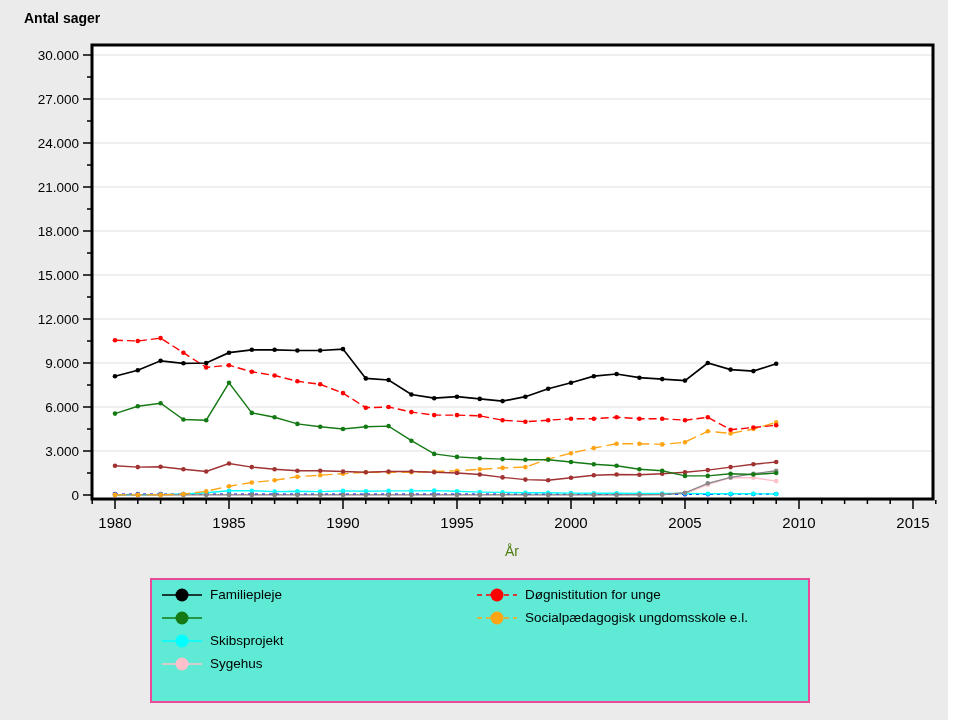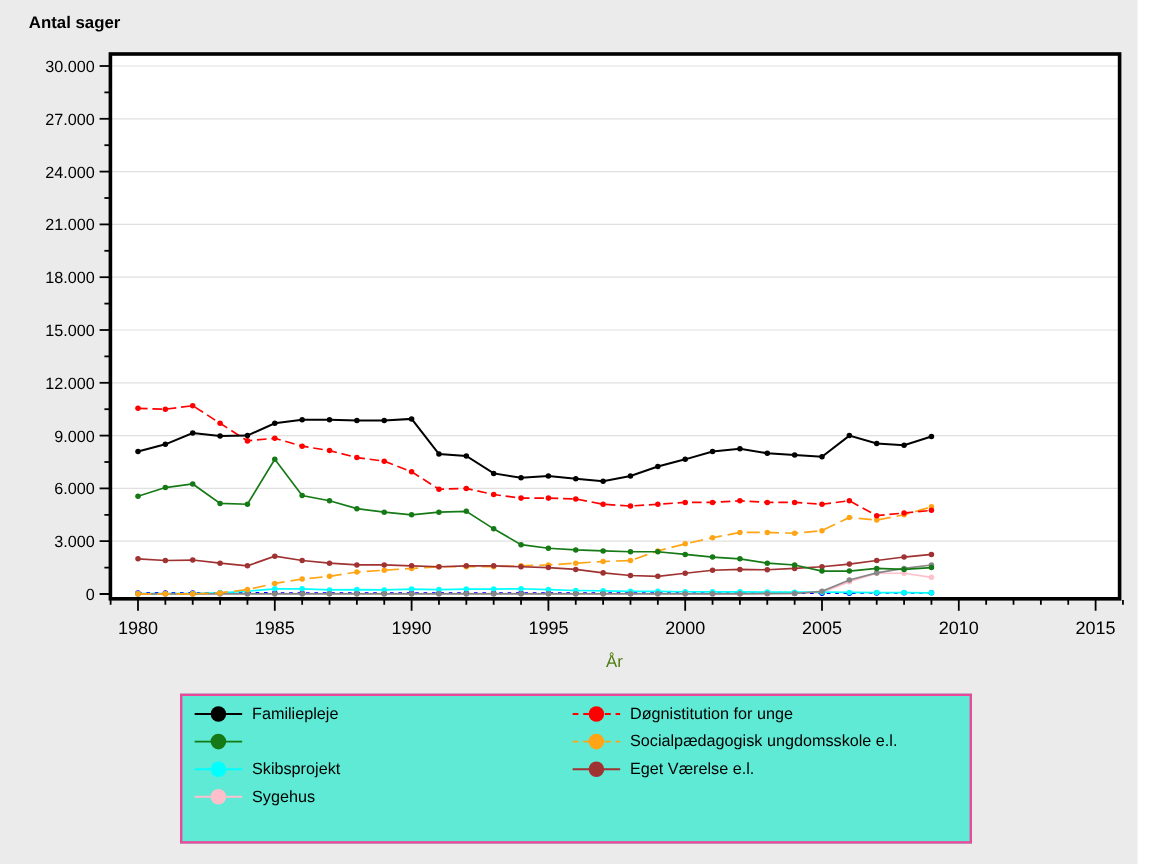--- a/index.html
+++ b/index.html
@@ -479,22 +479,15 @@
           </svg>
           <span>Døgnistitution for unge</span>
         </div>
         <div class="legend-item">
           <svg width="40" height="18">
             <line x1="0" y1="9" x2="40" y2="9" stroke="#ffa515" stroke-width="1.6" stroke-dasharray="5,4"></line>
             <circle cx="20" cy="9" r="6.5" fill="#ffa515"></circle>
           </svg>
           <span>Socialpædagogisk ungdomsskole e.l.</span>
         </div>
-        <div class="legend-item">
-          <svg width="40" height="18">
-            <line x1="0" y1="9" x2="40" y2="9" stroke="#a03232" stroke-width="1.6"></line>
-            <circle cx="20" cy="9" r="6.5" fill="#a03232"></circle>
-          </svg>
-          <span>Eget Værelse e.l.</span>
-        </div>
       </div>
     </div>
 </div>
 
 </body></html>

